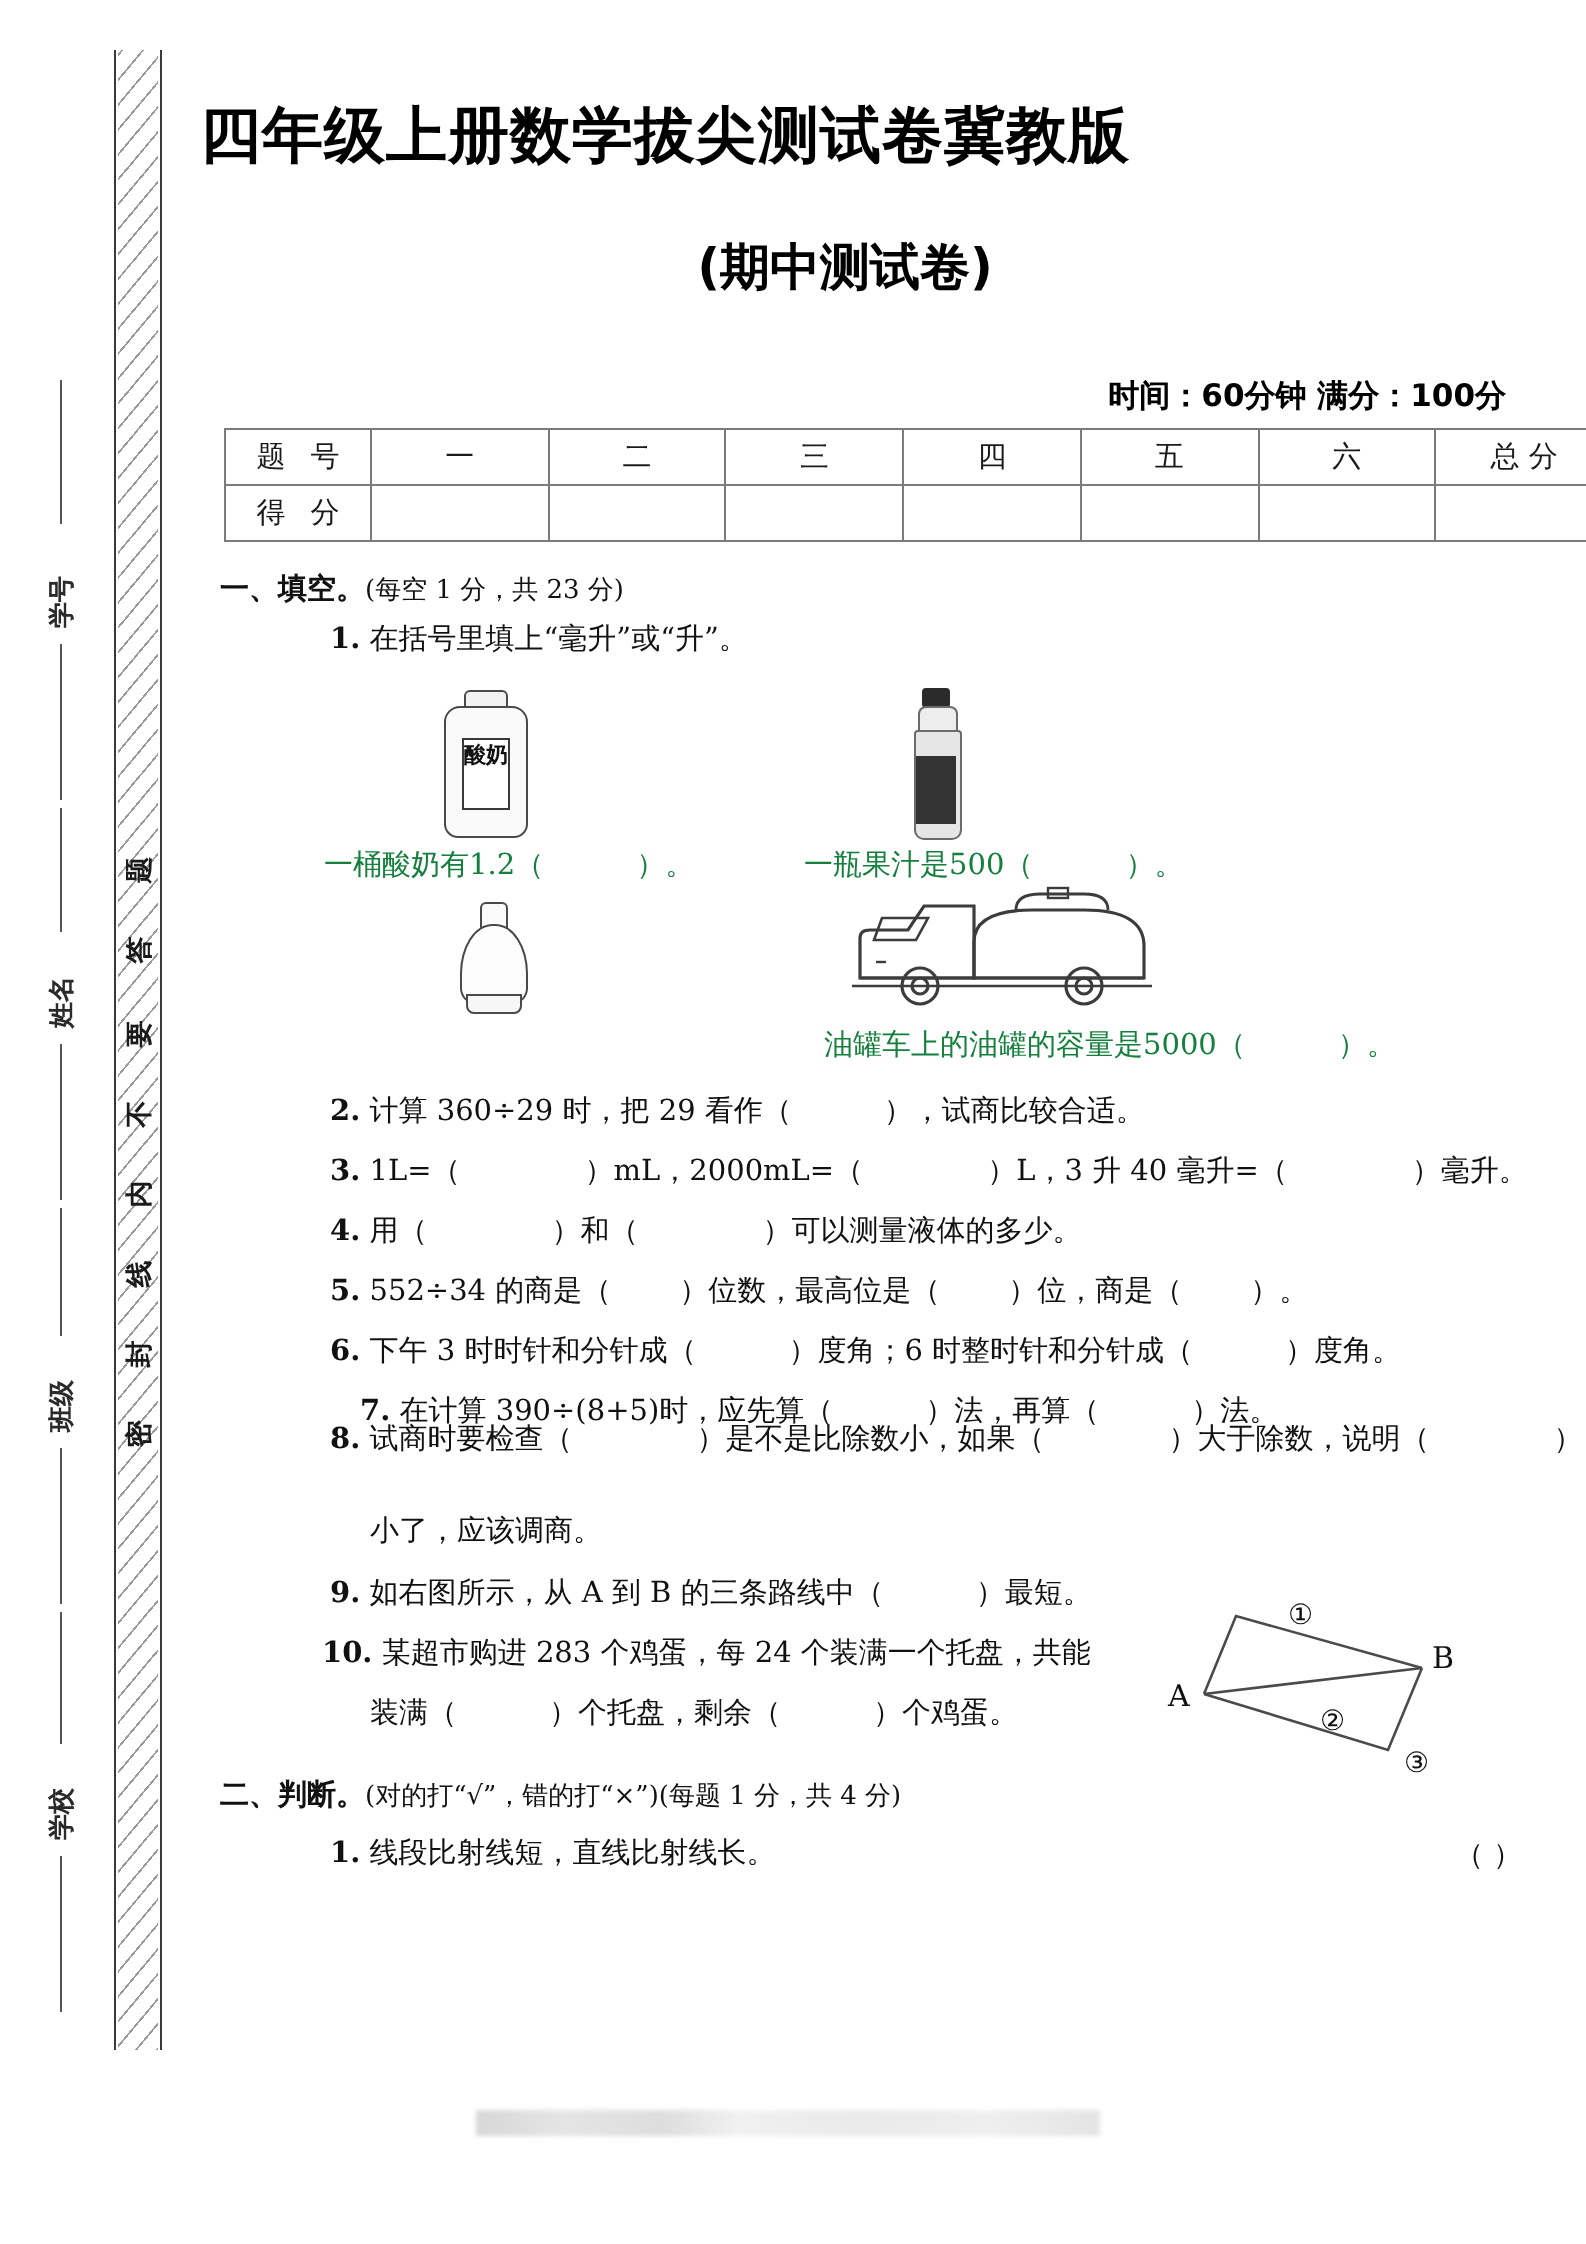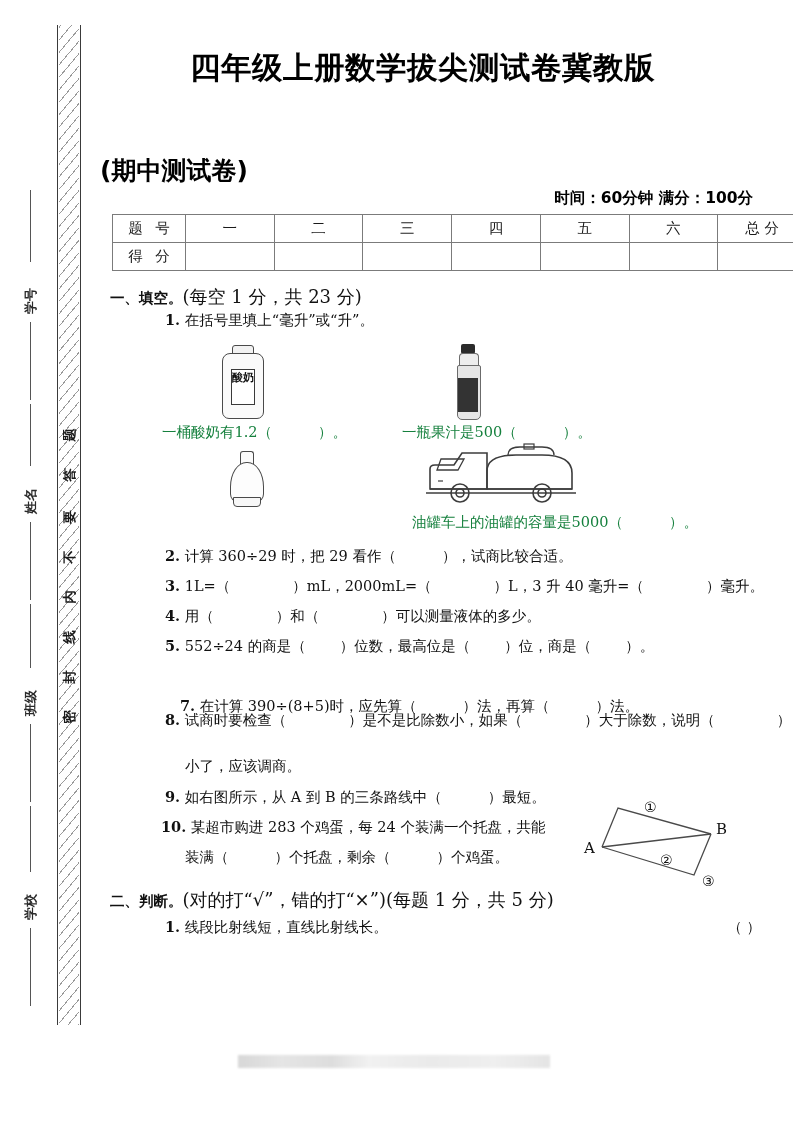--- a/index.html
+++ b/index.html
@@ -80,36 +80,36 @@
   #sheet {
     position: absolute;
     left: 100px; top: 0;
     width: 693px; height: 1122px;
   }
 
   .title-main {
     position: absolute;
     left: 0; top: 48px;
     width: 645px;
-    text-align: center;
+    text-align: left;
     font-family: "DejaVu Sans", "Liberation Sans", sans-serif;
     font-size: 30.5px;
     font-weight: 700;
     letter-spacing: 0.5px;
     color: #000;
   }
   .title-sub {
     position: absolute;
     left: 0; top: 117px;
     width: 645px;
+    text-align: center;
     font-family: "DejaVu Sans", "Liberation Sans", sans-serif;
     font-size: 25px;
     font-weight: 700;
     color: #000;
-    margin-top: 37px;
   }
   .exam-meta {
     position: absolute;
     right: 40px; top: 188px;
     font-family: "DejaVu Sans", "Liberation Sans", sans-serif;
     font-size: 15.5px;
     font-weight: 700;
     color: #000;
     white-space: nowrap;
   }
@@ -138,21 +138,21 @@
   }
 
   
   .sec-head {
     position: absolute;
     font-size: 14.5px;
     color: #111;
     white-space: nowrap;
   }
   .sec-head b { font-weight: 700; }
-  .sec-head .paren { font-size: 18px; }
+  .sec-head .paren { font-size: 13px; }
 
   .qline {
     position: absolute;
     font-size: 14.5px;
     color: #111;
     white-space: nowrap;
     line-height: 1.25;
     margin-left: 27px;
   }
   .qnum { font-weight: 700; font-family: "DejaVu Serif","Liberation Serif",serif; }
@@ -437,23 +437,27 @@
     <span>1L=（</span><span class="blank lg"></span><span>）mL，2000mL=（</span><span class="blank lg"></span><span>）L，3 升 40 毫升=（</span><span class="blank lg"></span><span>）毫升。</span>
   </div>
 
   <div class="qline" style="left:38px; top:607px;">
     <span class="qnum">4.</span>
     <span>用（</span><span class="blank lg"></span><span>）和（</span><span class="blank lg"></span><span>）可以测量液体的多少。</span>
   </div>
 
   <div class="qline" style="left:38px; top:637px;">
     <span class="qnum">5.</span>
-    <span>552÷24 的商是（</span><span class="blank sm"></span><span>）位数，最高位是（</span><span class="blank sm"></span><span>）位，商是（</span><span class="blank sm"></span><span>）。</span>
-  </div>
-
+    <span>552÷34 的商是（</span><span class="blank sm"></span><span>）位数，最高位是（</span><span class="blank sm"></span><span>）位，商是（</span><span class="blank sm"></span><span>）。</span>
+  </div>
+
+  <div class="qline" style="left:38px; top:667px;">
+    <span class="qnum">6.</span>
+    <span>下午 3 时时针和分针成（</span><span class="blank"></span><span>）度角；6 时整时针和分针成（</span><span class="blank"></span><span>）度角。</span>
+  </div>
 
   <div class="qline" style="left:53px; top:697px;">
     <span class="qnum">7.</span>
     <span>在计算 390÷(8+5)时，应先算（</span><span class="blank"></span><span>）法，再算（</span><span class="blank"></span><span>）法。</span>
   </div>
 
   <div class="qline" style="left:38px; top:711px;">
     <span class="qnum">8.</span>
     <span>试商时要检查（</span><span class="blank lg"></span><span>）是不是比除数小，如果（</span><span class="blank lg"></span><span>）大于除数，说明（</span><span class="blank lg"></span><span>）</span>
   </div>
@@ -481,21 +485,21 @@
       </g>
       <text x="6" y="63" font-family="DejaVu Serif, Liberation Serif, serif" font-size="15" fill="#111">A</text>
       <text x="138" y="44" font-family="DejaVu Serif, Liberation Serif, serif" font-size="15" fill="#111">B</text>
       <text x="66" y="22" font-family="DejaVu Sans, Liberation Sans, sans-serif" font-size="14" fill="#111">①</text>
       <text x="82" y="75" font-family="DejaVu Sans, Liberation Sans, sans-serif" font-size="14" fill="#111">②</text>
       <text x="124" y="96" font-family="DejaVu Sans, Liberation Sans, sans-serif" font-size="14" fill="#111">③</text>
     </svg>
   </div>
 
   <div class="sec-head" style="left:10px; top:888px;">
-    <b>二、判断。</b><span class="paren">(对的打“√”，错的打“×”)(每题 1 分，共 5 分)</span>
+    <b>二、判断。</b><span class="paren">(对的打“√”，错的打“×”)(每题 1 分，共 4 分)</span>
   </div>
 
   <div class="qline" style="left:38px; top:918px;">
     <span class="qnum">1.</span>
     <span>线段比射线短，直线比射线长。</span>
   </div>
   <div class="judge-blank" style="top:918px;">（      ）</div>
 
 </div>
 

